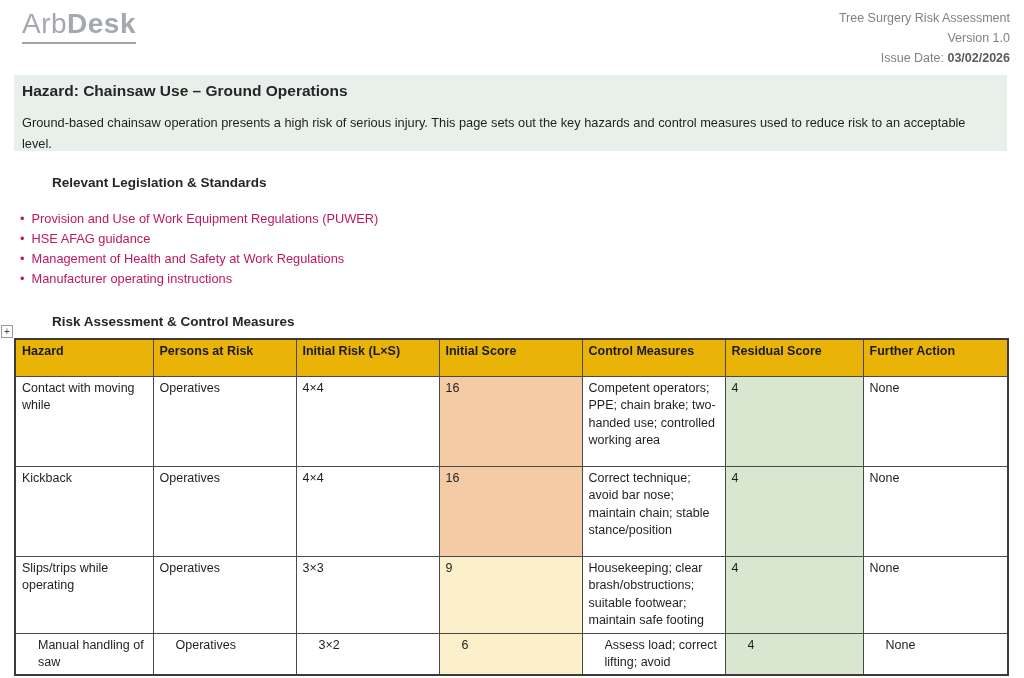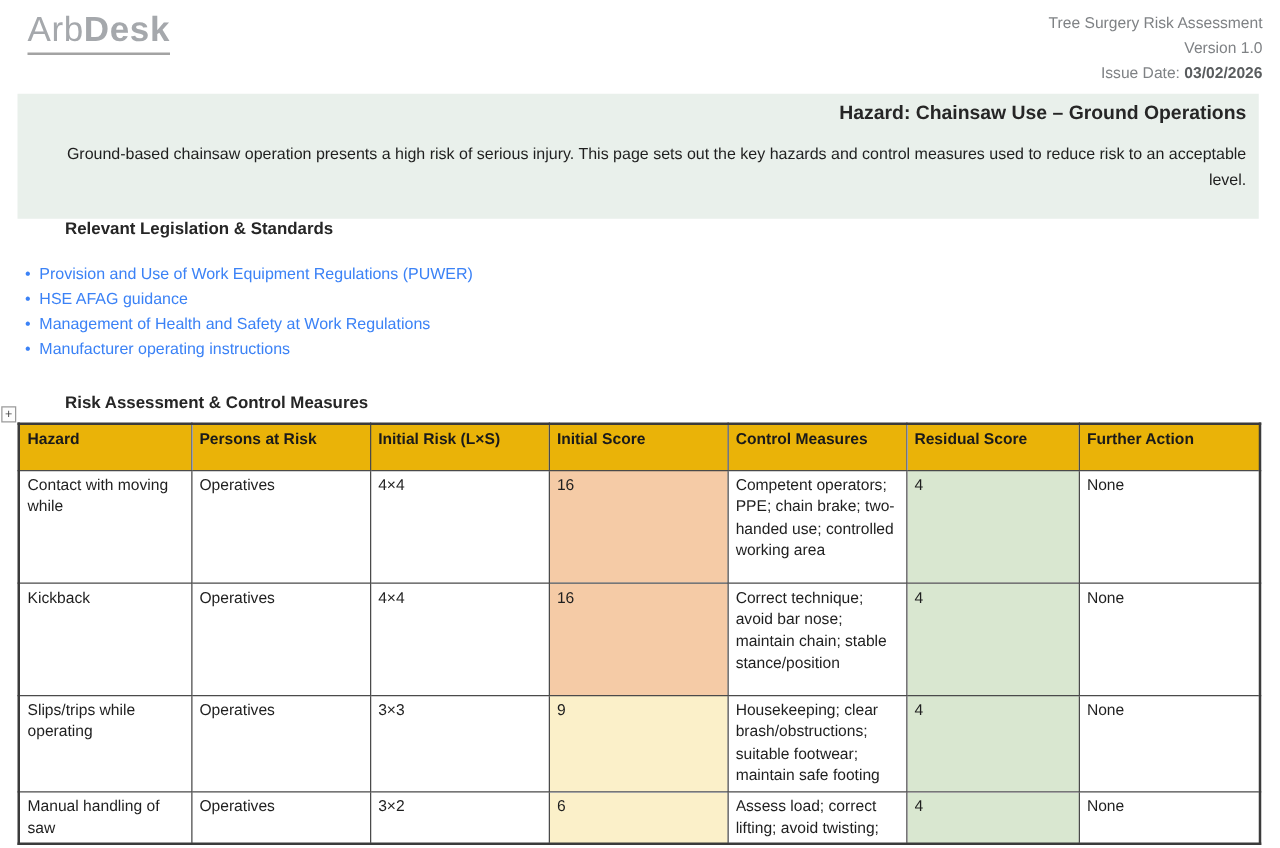--- a/index.html
+++ b/index.html
@@ -28,44 +28,43 @@
     position: absolute; right: 14px; top: 8px;
     text-align: right;
     font-size: 12.5px; line-height: 20px;
     color: #7f8285;
   }
   .doc-meta .date-strong { font-weight: 700; color: #595c5e; }
 
   
   .banner {
     position: absolute; left: 14px; top: 75px;
-    width: 993px; height: 100px;
+    width: 993px; height: 76px;
     background: #e9f0eb;
     padding: 7px 10px 0 8px;
-    text-align: right;
   }
   .banner h1 {
     font-size: 15.5px; font-weight: 700; color: #262626;
     margin-bottom: 12px;
   }
   .banner p {
     font-size: 12.8px; line-height: 21px; color: #1f1f1f;
     max-width: 975px;
   }
 
   
   .section-heading {
     position: absolute; left: 20px;
     font-size: 13.5px; font-weight: 700; color: #262626; padding-left: 32px;
   }
   #legislation-heading { top: 175px; }
   .bullet-list {
     position: absolute; left: 20px; top: 209px;
     list-style: none;
-    font-size: 12.8px; line-height: 20px; color: #3b82f6;
+    font-size: 12.8px; line-height: 20px; color: #be185d;
   }
   .bullet-list li .bullet { margin-right: 7px; }
 
   #risk-heading { top: 314px; }
 
   
   .table-handle {
     position: absolute; left: 1px; top: 325px;
     width: 12px; height: 13px;
     border: 1px solid #9a9a9a;
@@ -94,21 +93,21 @@
   table.risk th {
     background: #eab308;
     font-weight: 700;
     text-align: left;
     color: #1a1a1a;
     height: 37px;
   }
   tr.row-tall   { height: 90px; }
   tr.row-mid    { height: 70px; }
   tr.row-cut    { height: 35px; }
-  tr.row-cut td .clip { max-height: 34px; overflow: hidden; }
+  tr.row-cut td .clip { max-height: 34px; overflow: hidden; margin-left: 16px; }
 
   td.score-high   { background: #f5cba6; }
   td.score-medium { background: #fbf0c9; }
   td.score-low    { background: #d9e7d0; }
 </style>
 </head>
 <body>
 
 <div class="page">
 

